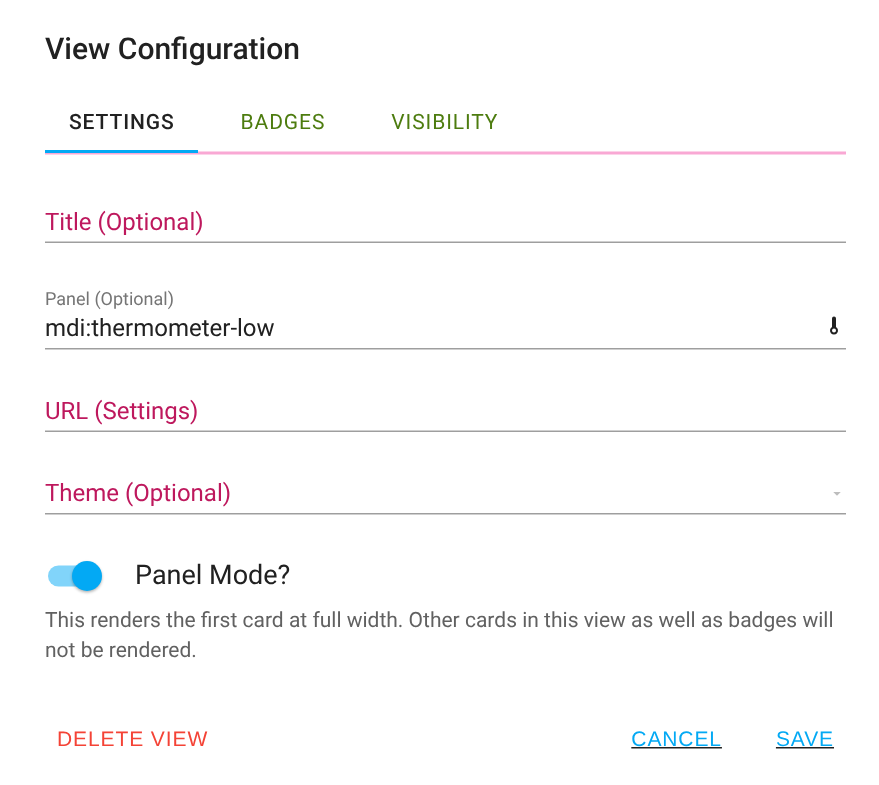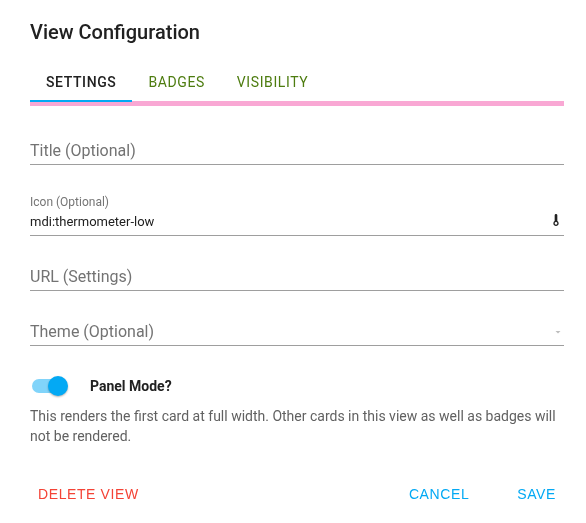--- a/index.html
+++ b/index.html
@@ -11,22 +11,22 @@
     background:#fff;
   }
   .dialog { padding: 20px 22px 10px 30px; }
   .title {
     font-size:20px;
     font-weight:500;
     margin-bottom:18px;
   }
   .tabs {
     display:flex;
-    gap:0;
-    border-bottom:5px solid #f9a8d4;
+    gap:12px;
+    border-bottom:2px solid #f9a8d4;
   }
   .tab {
     padding:12px 16px 10px 16px;
     font-size:14px;
     letter-spacing:0.6px;
     text-transform:uppercase;
     color:#4d7c0f;
     cursor:pointer;
     border-bottom:2px solid transparent;
     margin-bottom:-1px;
@@ -45,31 +45,31 @@
   }
   .field .float-label {
     font-size:12px;
     color:#757575;
     display:block;
     line-height:14px;
     margin-bottom:2px;
   }
   .field .ph-label {
     font-size:16px;
-    color:#737373;
+    color:#be185d;
     display:block;
     line-height:22px;
   }
   .field .value-line {
     display:flex;
     align-items:center;
     justify-content:space-between;
   }
   .field .value {
-    font-size:13px;
+    font-size:16px;
     color:#212121;
     line-height:22px;
     flex:1;
   }
   .field .trail-icon {
     color:#212121;
     flex:0 0 auto;
   }
   .field .dropdown-icon {
     color:#bdbdbd;
@@ -98,23 +98,22 @@
   }
   .switch-thumb {
     position:absolute;
     top:0; left:16px;
     width:20px; height:20px;
     background:#03a9f4;
     border-radius:50%;
     box-shadow:0 1px 2px rgba(0,0,0,0.3);
   }
   .panel-label {
-    font-size:14px;
-    color:#212121;
-    font-weight:bold;
+    font-size:18px;
+    color:#212121;
   }
   .helper {
     font-size:14px;
     color:#616161;
     line-height:20px;
     margin-top:6px;
     margin-bottom:26px;
   }
   .actions {
     display:flex;
@@ -127,21 +126,21 @@
     font-weight:500;
     letter-spacing:0.6px;
     text-transform:uppercase;
     background:none;
     border:none;
     padding:8px 8px;
     cursor:pointer;
   }
   .btn-danger { color:#f44336;text-align:right; }
   .btn-primary { color:#03a9f4; }
-  .actions-right { display:flex; gap:32px; }
+  .actions-right { display:flex; gap:20px;text-decoration:underline; }
 </style>
 </head>
 <body>
 
 <div class="dialog">
 
   <div class="title">View Configuration</div>
 
   <div class="tabs">
     <div class="tab active">
@@ -155,21 +154,21 @@
     </div>
   </div>
 
   <div class="form">
 
     <div class="field">
       <span class="ph-label">Title (Optional)</span>
     </div>
 
     <div class="field">
-      <span class="float-label">Icon (Optional)</span>
+      <span class="float-label">Panel (Optional)</span>
       <div class="value-line">
         <span class="value">mdi:thermometer-low</span>
         <span class="trail-icon">
           <svg width="16" height="16" viewBox="0 0 24 24" fill="currentColor">
             <path d="M12 3a2 2 0 0 1 2 2v8.6a4 4 0 1 1-4 0V5a2 2 0 0 1 2-2zm0 12a2 2 0 1 0 0 4 2 2 0 0 0 0-4z"></path>
           </svg>
         </span>
       </div>
     </div>
 

